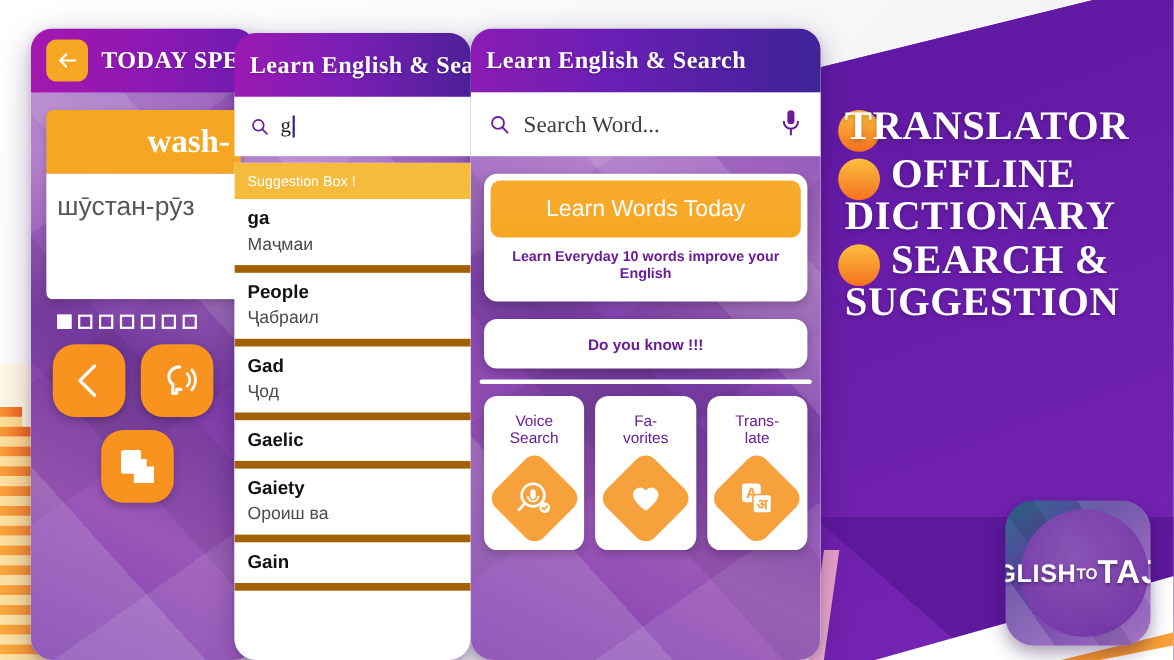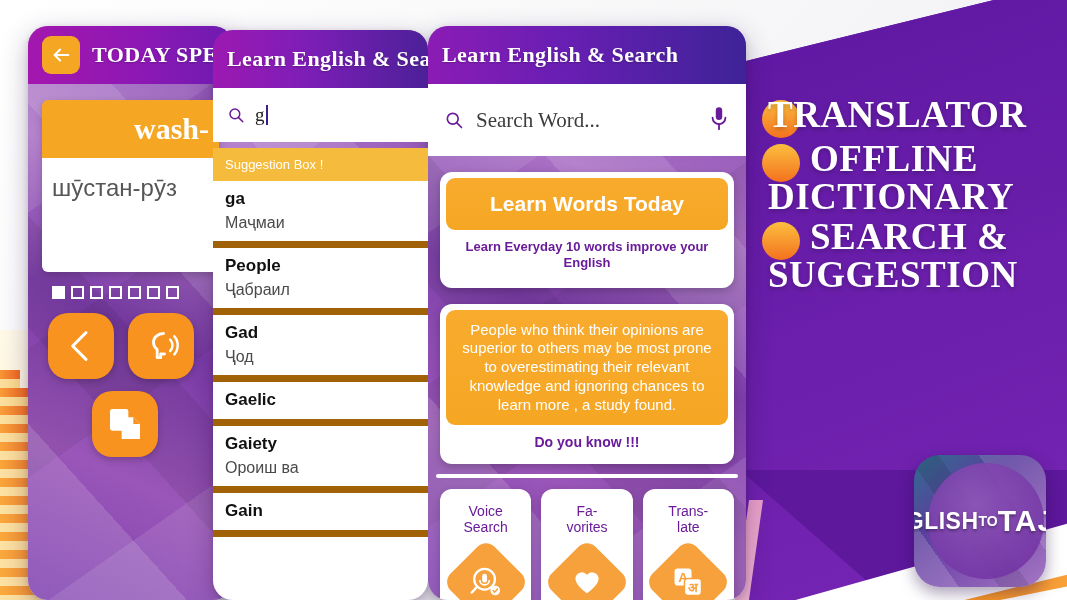--- a/index.html
+++ b/index.html
@@ -99,29 +99,29 @@
   .search-typed{font-family:"Liberation Serif",serif;font-size:19px;color:#222;position:relative;}
   .caret{display:inline-block;width:2px;height:20px;background:#3b1d8f;vertical-align:-4px;margin-left:1px;}
   .sugg-wrap{position:relative;z-index:3;margin:6px 0 0 0;background:#fff;height:calc(100% - 118px);overflow:hidden;}
   .sugg-head{background:#f5bb3c;color:#fff;font-size:13px;padding:9px 12px;}
   .sugg-item{padding:8px 12px 9px 12px;border-bottom:7px solid #a16207;}
   .sugg-en{font-size:17px;font-weight:700;color:#111;}
   .sugg-tj{font-size:16px;color:#4a4a4a;margin-top:5px;}
 
   
   #phone3{left:428px;top:26px;width:318px;height:574px;}
-  .searchbar3{position:relative;z-index:3;background:#fff;height:72px;display:flex;align-items:center;
+  .searchbar3{position:relative;z-index:3;background:#fff;height:58px;display:flex;align-items:center;
     padding:0 16px;box-sizing:border-box;}
   .searchbar3 .mag{width:20px;height:20px;margin-right:12px;flex:0 0 auto;}
   .search-ph{font-family:"Liberation Serif",serif;font-size:21px;color:#3c3c3c;flex:1;}
   .mic{width:22px;height:30px;flex:0 0 auto;}
   .card{position:relative;z-index:3;background:#fff;border-radius:12px;margin:16px 12px 0 12px;
     padding:6px;box-shadow:0 3px 9px rgba(0,0,0,.22);}
   .card .inner{background:linear-gradient(180deg,#f9ab2e,#f5a623);border-radius:9px;}
-  .learn-title{color:#fff;font-size:21px;font-weight:700;text-align:center;padding:14px 6px;}
+  .learn-title{color:#fff;font-size:21px;font-weight:400;text-align:center;padding:14px 6px;}
   .learn-sub{color:#6a1b9a;font-weight:700;font-size:13px;text-align:center;padding:9px 8px 10px 8px;line-height:1.25;}
   .quote-txt{color:#fff;font-size:15px;line-height:1.25;text-align:center;padding:11px 10px;}
   .quote-foot{color:#6a1b9a;font-weight:700;font-size:14px;text-align:center;padding:9px 4px 8px 4px;}
   .divider{position:relative;z-index:3;height:4px;background:#fff;margin:10px 8px 0 8px;border-radius:2px;}
   .feats{position:relative;z-index:3;display:flex;gap:10px;margin:11px 12px 0 12px;}
   .feat{flex:1;background:#fff;border-radius:12px;height:140px;display:flex;flex-direction:column;
     align-items:center;padding-top:14px;box-sizing:border-box;box-shadow:0 3px 9px rgba(0,0,0,.2);}
   .feat-label{color:#6a1b9a;font-weight:400;font-size:14px;text-align:center;line-height:1.15;}
   .diamond{width:62px;height:62px;background:#f7a13c;border-radius:12px;transform:rotate(45deg);
     margin-top:16px;display:flex;align-items:center;justify-content:center;}
@@ -307,23 +307,20 @@
     </div>
 
     <div class="card">
       <div class="inner">
         <div class="learn-title">Learn Words Today</div>
       </div>
       <div class="learn-sub">Learn Everyday 10 words improve your English</div>
     </div>
 
     <div class="card">
-      <div class="inner">
-        <div class="quote-txt">People who think their opinions are superior to others may be most prone to overestimating their relevant knowledge and ignoring chances to learn more , a study found.</div>
-      </div>
       <div class="quote-foot">Do you know !!!</div>
     </div>
 
     <div class="divider"></div>
 
     <div class="feats">
       <div class="feat">
         <div class="feat-label">Voice<br>Search</div>
         <div class="diamond">
           <svg width="34" height="34" viewBox="0 0 24 24">

